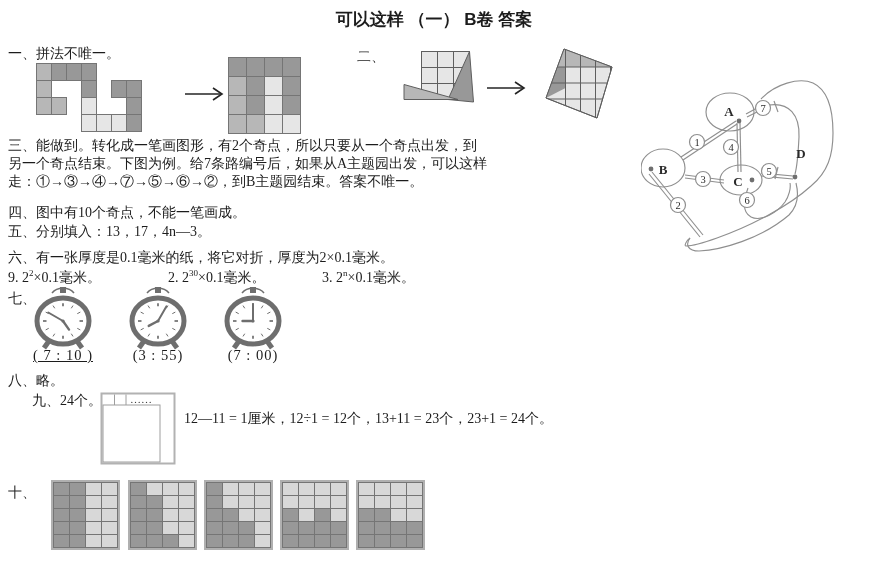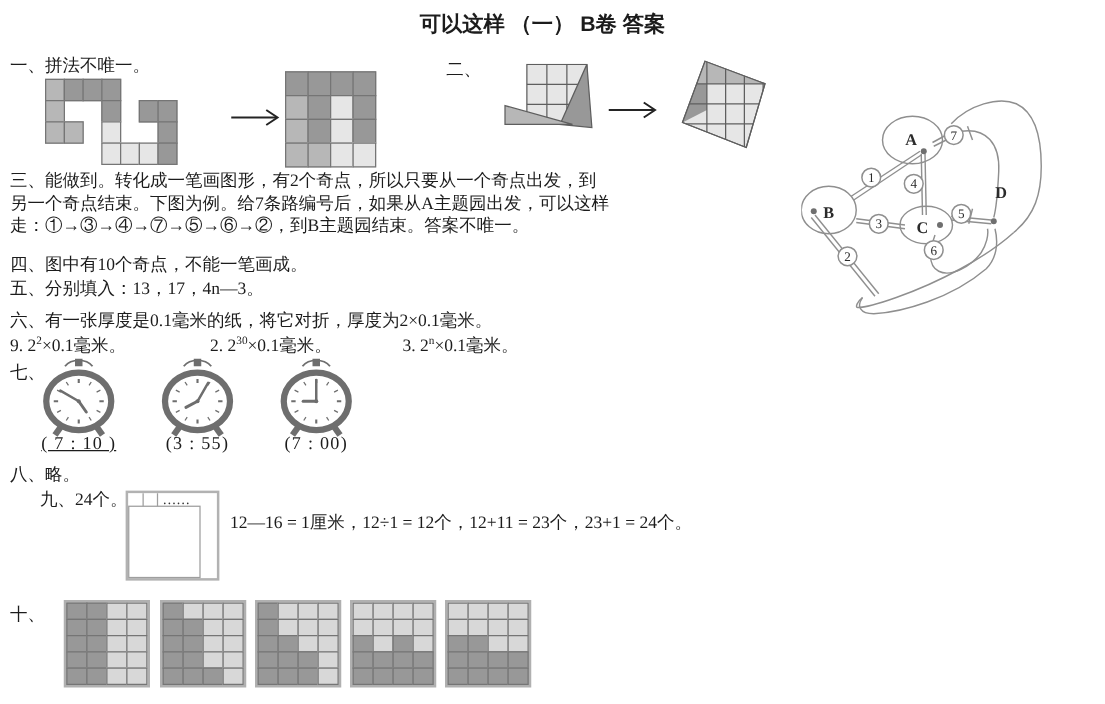--- a/index.html
+++ b/index.html
@@ -297,21 +297,21 @@
 <div class="abs txt" style="left:8px;top:391px;margin-left:24px;">九、24个。</div>
 
 <svg class="abs" style="left:100px;top:392px;" width="78" height="76" viewBox="0 0 78 76">
   <rect class="outer" x="1.5" y="1.5" width="73" height="70"></rect>
   <rect class="thin" x="3" y="13" width="57" height="57" fill="#ffffff"></rect>
   <line class="thin" x1="14.5" y1="2.5" x2="14.5" y2="13"></line>
   <line class="thin" x1="26" y1="2.5" x2="26" y2="13"></line>
   <text class="dots-text" x="30" y="11">……</text>
 </svg>
 
-<div class="abs txt" style="left:184px;top:409px;">12—16 = 1厘米，12÷1 = 12个，12+11 = 23个，23+1 = 24个。</div>
+<div class="abs txt" style="left:184px;top:409px;">12—11 = 1厘米，12÷1 = 12个，13+11 = 23个，23+1 = 24个。</div>
 
 <div class="abs txt" style="left:8px;top:483px;">十、</div>
 <div class="grid10" style="left:51px;top:480px;width:65px;height:66px;">
     <div class="cell c-D" style="left: 0px; top: 0px; width: 17px; height: 14px;"></div>
     <div class="cell c-D" style="left: 16px; top: 0px; width: 17px; height: 14px;"></div>
     <div class="cell c-L" style="left: 32px; top: 0px; width: 17px; height: 14px;"></div>
     <div class="cell c-L" style="left: 48px; top: 0px; width: 17px; height: 14px;"></div>
     <div class="cell c-D" style="left: 0px; top: 13px; width: 17px; height: 14px;"></div>
     <div class="cell c-D" style="left: 16px; top: 13px; width: 17px; height: 14px;"></div>
     <div class="cell c-L" style="left: 32px; top: 13px; width: 17px; height: 14px;"></div>

